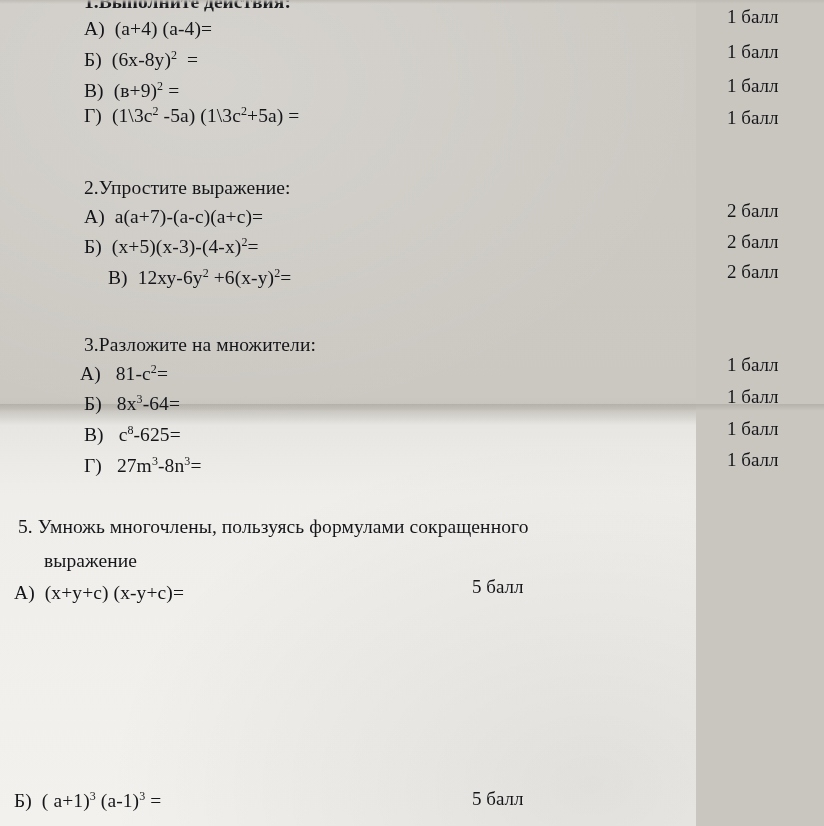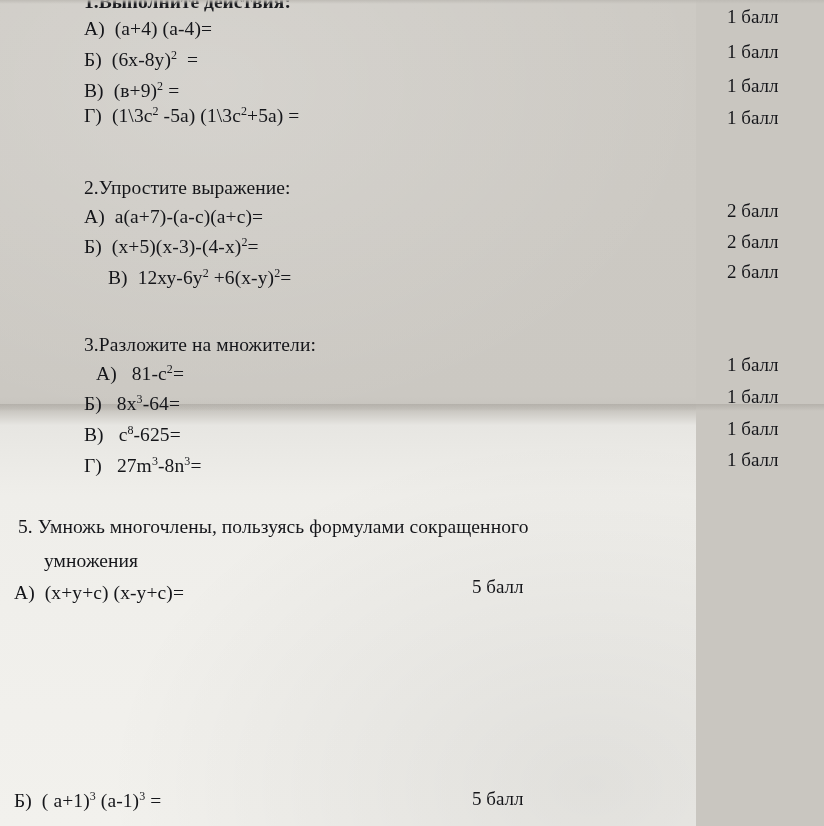--- a/index.html
+++ b/index.html
@@ -139,21 +139,21 @@
     <div class="pts" style="left:727px; top:231px;">2 балл</div>
 
     <div class="line" style="left:84px; top:267px;margin-left:24px;">
       <span>В)</span>
       <span>&nbsp;12ху-6у<sup>2</sup> +6(х-у)<sup>2</sup>=</span>
     </div>
     <div class="pts" style="left:727px; top:261px;">2 балл</div>
 
     <div class="line bold" style="left:84px; top:334px;">3.Разложите на множители:</div>
 
-    <div class="line" style="left:96px; top:363px;">
+    <div class="line" style="left:80px; top:363px;">
       <span>А)</span>
       <span>&nbsp;&nbsp;81-с<sup>2</sup>=</span>
     </div>
     <div class="pts" style="left:727px; top:354px;">1 балл</div>
 
     <div class="line" style="left:84px; top:393px;">
       <span>Б)</span>
       <span>&nbsp;&nbsp;8х<sup>3</sup>-64=</span>
     </div>
     <div class="pts" style="left:727px; top:386px;">1 балл</div>
@@ -164,21 +164,21 @@
     </div>
     <div class="pts" style="left:727px; top:418px;">1 балл</div>
 
     <div class="line" style="left:84px; top:455px;">
       <span>Г)</span>
       <span>&nbsp;&nbsp;27m<sup>3</sup>-8n<sup>3</sup>=</span>
     </div>
     <div class="pts" style="left:727px; top:449px;">1 балл</div>
 
     <div class="line bold" style="left:18px; top:516px;">5.  Умножь многочлены, пользуясь формулами сокращенного</div>
-    <div class="line bold" style="left:44px; top:550px;">умножения</div>
+    <div class="line bold" style="left:44px; top:550px;">выражение</div>
 
     <div class="line" style="left:14px; top:582px;">
       <span>А)</span>
       <span>&nbsp;(х+у+с) (х-у+с)=</span>
     </div>
     <div class="pts" style="left:472px; top:576px;">5 балл</div>
 
     <div class="line" style="left:14px; top:790px;">
       <span>Б)</span>
       <span>&nbsp;( а+1)<sup>3</sup> (а-1)<sup>3</sup> =</span>

